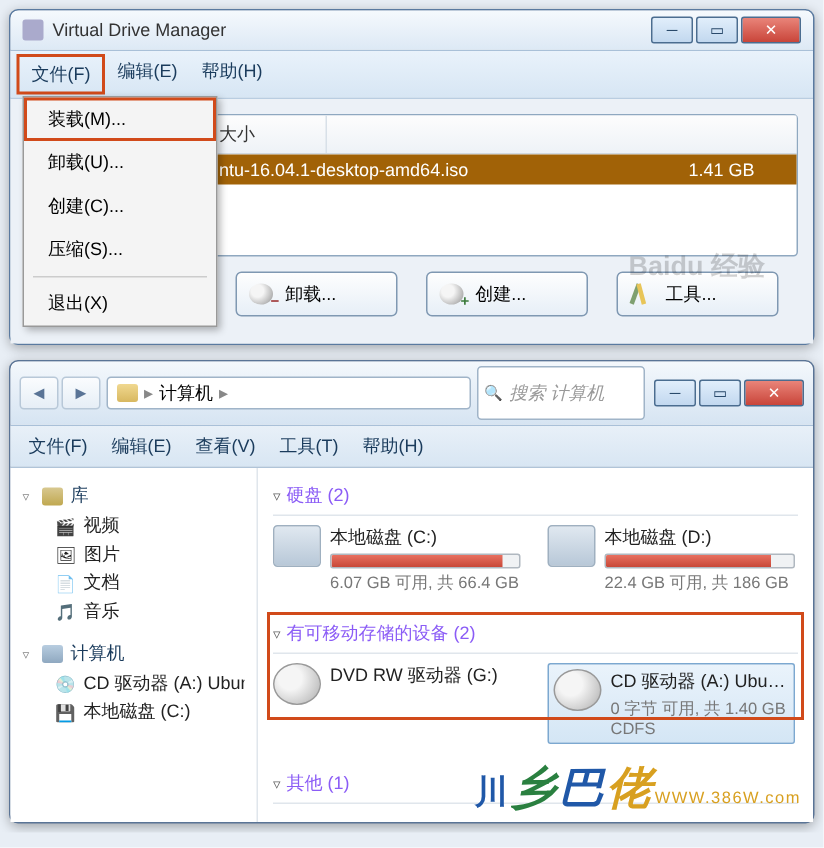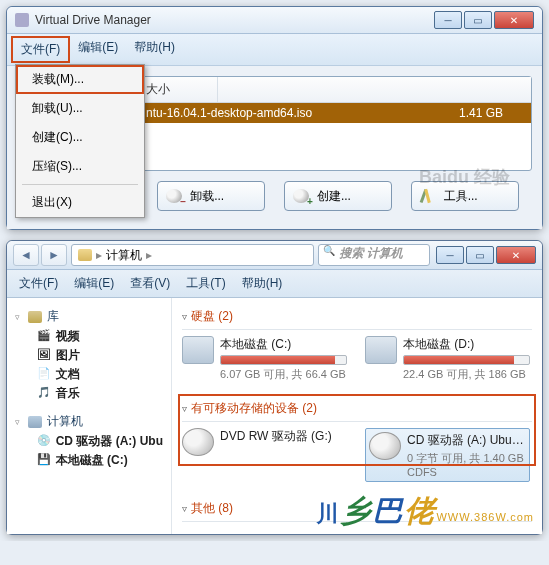--- a/index.html
+++ b/index.html
@@ -47,21 +47,21 @@
 .watermark1 { position: absolute; right: 32px; bottom: 40px; color: rgba(0,0,0,0.18); font-size: 18px; font-weight: bold; pointer-events:none; }
 
 
 .window2 { background: #fff; border: 1px solid #5a7496; border-radius: 6px; box-shadow: 0 2px 8px rgba(0,0,0,0.3); }
 .titlebar2 { background: linear-gradient(#f4f8fc, #d6e4f2); border-bottom: 1px solid #a9c0d8; padding: 3px 6px; border-radius: 6px 6px 0 0; display: flex; align-items: center; gap: 4px; }
 .navbtns { display:flex; gap:2px; }
 .navbtn { width:26px; height:22px; border:1px solid #b8c8d8; border-radius:3px; background:linear-gradient(#fafcfe,#e6eef6); display:flex; align-items:center; justify-content:center; color:#5a7496; cursor:pointer;}
 .breadcrumb { flex:1; height:22px; border:1px solid #a0b4c8; border-radius:3px; background:#fff; display:flex; align-items:center; padding:0 6px; gap:4px; }
 .bc-icon { width:14px; height:12px; background:linear-gradient(#f0d890,#d8b860); border-radius:2px; }
 .bc-sep { color:#888; }
-.searchbox { width:112px; height:22px; border:1px solid #a0b4c8; border-radius:3px; background:#fff; display:flex; align-items:flex-start; padding:0 4px; gap:4px; color:#999; font-style:italic;font-weight:bold;}
+.searchbox { width:112px; height:36px; border:1px solid #a0b4c8; border-radius:3px; background:#fff; display:flex; align-items:center; padding:0 4px; gap:4px; color:#999; font-style:italic;}
 .searchbox::before { content:'🔍'; font-size:10px; font-style:normal;}
 
 .menubar2 { background: linear-gradient(#e8f0f8,#d8e6f3); border-bottom:1px solid #b0c4d8; padding:2px 4px; display:flex; }
 .toolbar2 { background: linear-gradient(#eef4fa,#dde8f4); border-bottom:1px solid #b0c4d8; padding:3px 6px; display:flex; gap:10px; }
 .toolbtn { padding:2px 6px; color:#1a3b5c; cursor:pointer; display:flex; align-items:center; gap:2px; }
 .toolbtn::after { content:'▾'; font-size:8px; margin-left:2px; }
 .toolbtn.noarr::after { content:''; }
 
 .explorer-body { display:flex; background:#fff; min-height:190px; }
 .navpane { width:165px; border-right:1px solid #e0e6ec; padding:4px 0; overflow:hidden;}
@@ -70,24 +70,24 @@
 .navhdr .chev { font-size:9px; color:#888; width:8px;}
 .navhdr .nicon { width:14px; height:12px; }
 .nicon.lib { background:linear-gradient(#d8c890,#c0a850); border-radius:2px;}
 .nicon.comp { background:linear-gradient(#b8cde0,#8fa8c0); border-radius:2px;}
 .nicon.vid::before { content:'🎬'; font-size:11px;}
 .nicon.pic::before { content:'🖼'; font-size:11px;}
 .nicon.doc::before { content:'📄'; font-size:11px;}
 .nicon.mus::before { content:'🎵'; font-size:11px;}
 .nicon.cd::before { content:'💿'; font-size:11px;}
 .nicon.hdd::before { content:'💾'; font-size:11px;}
-.navitem { display:flex; align-items:flex-start; gap:5px; padding:1px 0 1px 22px; color:#222; cursor:pointer; white-space:nowrap; overflow:hidden;font-weight:bold;}
+.navitem { display:flex; align-items:center; gap:5px; padding:1px 0 1px 22px; color:#222; cursor:pointer; white-space:nowrap; overflow:hidden;}
 
 .mainpane { flex:1; padding:6px 10px; position:relative;}
-.grp-head { color:#c2410c; padding:4px 0; border-bottom:1px solid #e0e6ec; margin-bottom:6px; display:flex; align-items:center; gap:4px;}
+.grp-head { color:#8b5cf6; padding:4px 0; border-bottom:1px solid #e0e6ec; margin-bottom:6px; display:flex; align-items:center; gap:4px;}
 .grp-head::before { content:'▿'; font-size:10px; color:#666;}
 .drives-row { display:flex; gap:18px; margin-bottom:14px; flex-wrap:wrap;}
 .drive { width:165px; display:flex; gap:6px; cursor:pointer;}
 .drive-icon { width:32px; height:28px; background:linear-gradient(#e0e8f0,#b8c8d8); border:1px solid #9fb0c0; border-radius:3px; position:relative; flex-shrink:0;}
 .drive-icon.dvd { background: radial-gradient(circle at 35% 35%, #f5f5f5 30%, #ccc 70%, #aaa 100%); border-radius:50%; border:1px solid #999;}
 .drive-info { flex:1; min-width:0;}
 .drive-name { color:#222; margin-bottom:2px; white-space:nowrap; overflow:hidden; text-overflow:ellipsis;}
 .drive-bar { height:10px; border:1px solid #b0b8c0; border-radius:2px; background:#f0f2f4; overflow:hidden; margin-bottom:2px;}
 .drive-bar-fill { height:100%; }
 .drive-bar-fill.red { background:linear-gradient(#e87060,#c84838); width:91%;}
@@ -270,21 +270,21 @@
         <div class="drive cd-sel">
           <div class="drive-icon dvd"></div>
           <div class="drive-info">
             <div class="drive-name">CD 驱动器 (A:) Ubuntu 16.04.1 L</div>
             <div class="drive-sub">0 字节 可用, 共 1.40 GB</div>
             <div class="drive-sub">CDFS</div>
           </div>
         </div>
       </div>
       <div class="grp-head">
-          <span>其他 (8)</span>
+          <span>其他 (1)</span>
         </div>
       <div class="watermark2">
         <span style="color:#2058a8;font-size:22px;font-weight:bold;">川</span>
         <span class="wm-logo wm-c1">乡</span>
         <span class="wm-logo wm-c2">巴</span>
         <span class="wm-logo wm-c3">佬</span>
         <span class="wm-url">WWW.386W.com</span>
       </div>
     </div>
   </div>

